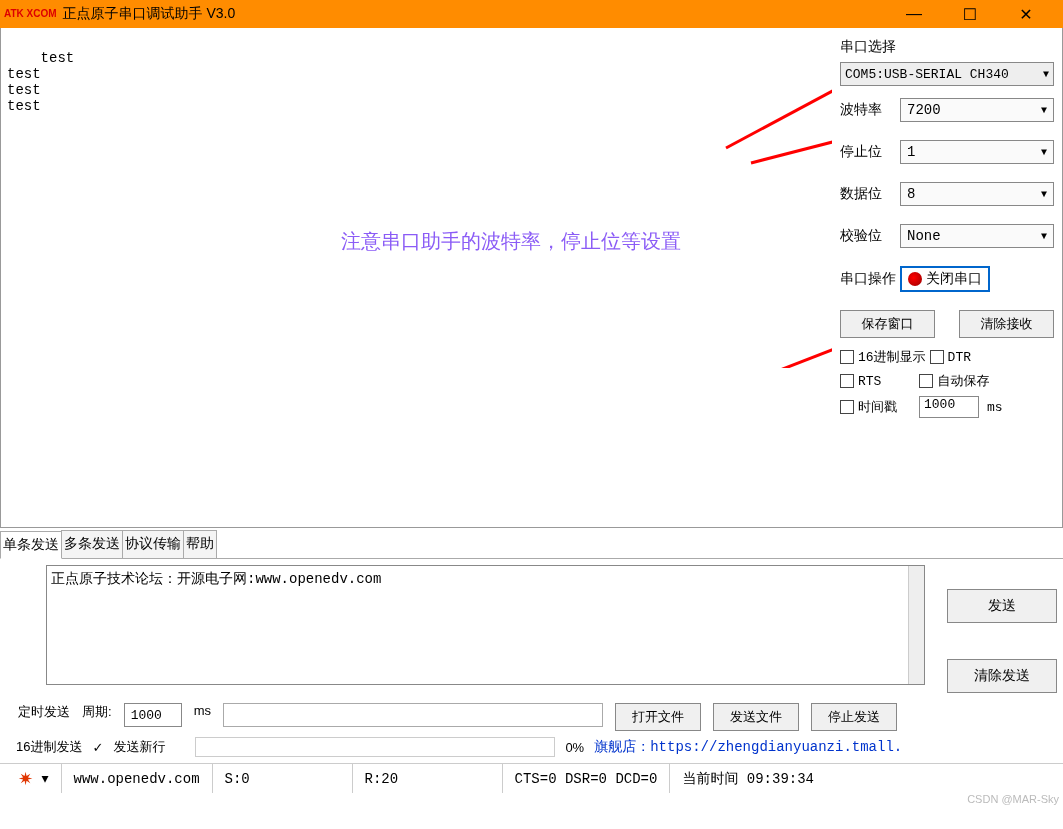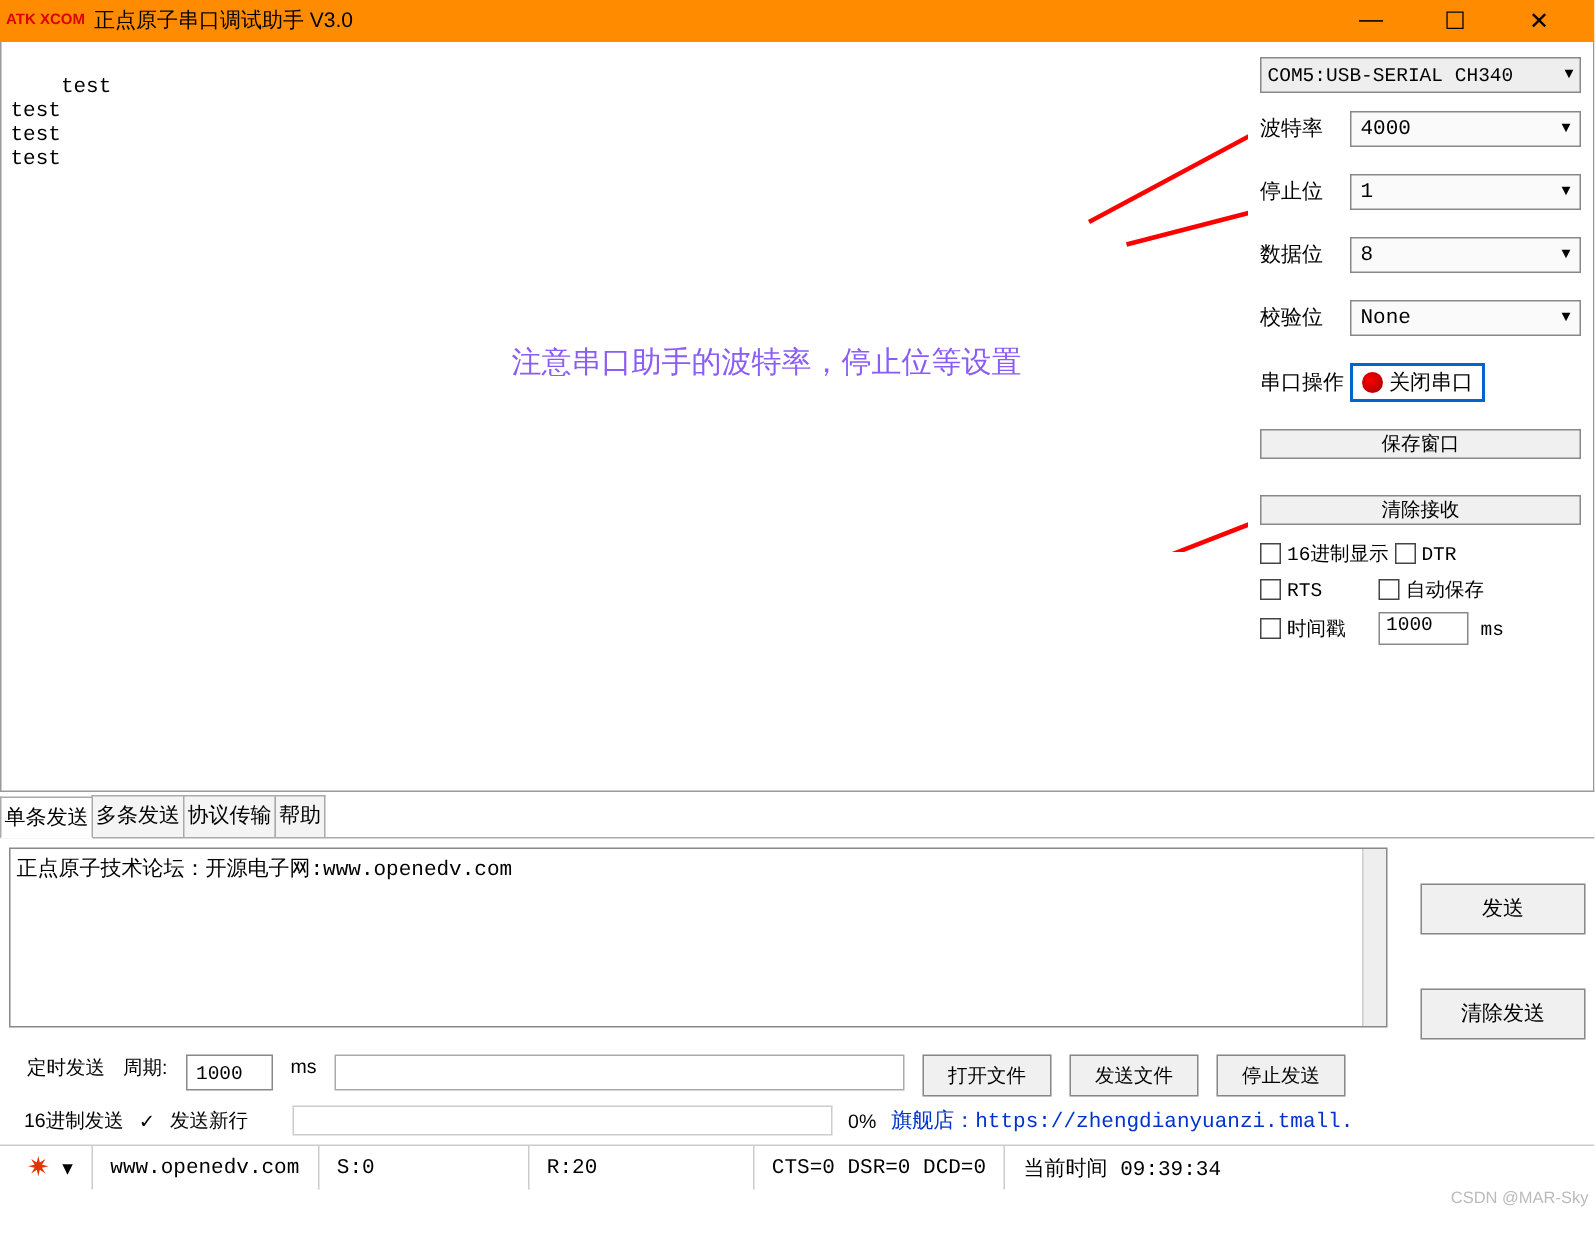--- a/index.html
+++ b/index.html
@@ -17,37 +17,37 @@
     .side-panel .section-title { margin-bottom: 6px; }
     .side-panel .combo { border: 1px solid #888; height: 24px; display: flex; align-items: center; padding: 0 4px; font-family: "Courier New", monospace; font-size: 13px; margin-bottom: 12px; background: #eee; }
     .side-panel .combo .caret { margin-left: auto; font-size: 10px; }
     .side-panel .row { display: flex; align-items: center; margin-bottom: 18px; }
     .side-panel .row .lbl { width: 60px; font-size: 14px; }
     .side-panel .row .sel { border: 1px solid #888; height: 24px; flex: 1; display: flex; align-items: center; padding: 0 6px; font-family: "Courier New", monospace; background: #fafafa; }
     .side-panel .row .sel .caret { margin-left: auto; font-size: 10px; }
     .side-panel .btn { border: 1px solid #888; height: 28px; display: flex; align-items: center; justify-content: center; background: #f0f0f0; padding: 0 6px; font-size: 13px; }
     .side-panel .close-port { display: flex; align-items: center; gap: 4px; border: 2px solid #0066cc; padding: 2px 6px; }
     .side-panel .rec-dot { width: 14px; height: 14px; border-radius: 50%; background: radial-gradient(circle at 40% 40%, #f00, #900); display: inline-block; }
-    .side-panel .btn-row { display: flex; gap: 24px; margin: 10px 0; flex-direction: column; }
+    .side-panel .btn-row { display: flex; gap: 24px; margin: 10px 0; }
     .side-panel .btn-row .btn { flex: 1; }
     .side-panel .cb-row { display: flex; align-items: center; margin: 6px 0; gap: 4px; font-family: "Courier New","SimSun"; }
     .side-panel .cb { width: 14px; height: 14px; border: 1px solid #444; display: inline-flex; align-items: center; justify-content: center; font-size: 11px; line-height: 1; }
     .side-panel .cb-grid { font-size: 13px; }
     .side-panel .ms-input { border: 1px solid #888; width: 60px; height: 22px; padding: 0 4px; font-family: "Courier New"; margin-left: 18px; }
 
     .annot-red { position: absolute; color: #8b5cf6; font-size: 20px; font-family: "SimSun","Microsoft YaHei"; z-index: 5; }
     .annot-green { position: absolute; color: #009900; font-size: 20px; font-family: "SimSun","Microsoft YaHei"; line-height: 1.9; z-index: 5; }
     .arrow { position: absolute; z-index: 4; }
 
     .tabs { display: flex; border-bottom: 1px solid #aaa; margin-top: 2px; }
     .tab { padding: 4px 2px; border: 1px solid #aaa; border-bottom: none; margin-right: -1px; background: #f4f4f4; font-size: 14px; }
     .tab.active { background: #fff; border-bottom: 1px solid #fff; position: relative; top: 1px; }
 
     .send-block { padding: 6px; }
-    .send-row1 { display: flex; gap: 22px; }
+    .send-row1 { display: flex; gap: 22px; margin-left: 40px; }
     .send-text { flex: 1; height: 120px; border: 1px solid #888; padding: 4px; font-family: "Courier New","SimSun"; font-size: 14px; position: relative; }
     .send-text .scroll { position: absolute; right: 0; top: 0; bottom: 0; width: 16px; background: #eee; border-left: 1px solid #ccc; }
     .send-side { width: 110px; display: flex; flex-direction: column; gap: 12px; }
     .send-side .btn { border: 1px solid #888; height: 34px; display: flex; align-items: center; justify-content: center; background: #f0f0f0; font-size: 14px; margin-top:24px;}
 
     .opts-row { display: flex; align-items: flex-start; padding: 4px 6px; gap: 12px; }
     .opts-row .btn { border: 1px solid #888; height: 28px; padding: 0 16px; display: flex; align-items: center; background: #f0f0f0; }
     .period-box { border: 1px solid #888; width: 58px; height: 24px; padding: 0 6px; font-family: "Courier New"; display: flex; align-items: center; }
     .progress { border: 1px solid #aaa; height: 24px; flex: 1; max-width: 380px; background: #fff; }
     .pct { font-size: 13px; }
@@ -91,29 +91,30 @@
       <line x1="10" y1="50" x2="165" y2="10" stroke="#f00" stroke-width="3"></line>
       <polygon points="165,10 150,20 147,10" fill="#f00"></polygon>
     </svg>
     <svg class="arrow" style="left:620px; top:240px;" width="300" height="100">
       <line x1="10" y1="160" x2="280" y2="55" stroke="#f00" stroke-width="3"></line>
       <polygon points="280,55 262,66 258,54" fill="#f00"></polygon>
     </svg>
   </div>
 
   <div class="side-panel">
+    <div class="section-title">串口选择</div>
     <div class="combo">
       <span>COM5:USB-SERIAL CH340</span>
         <span class="caret">▼</span>
     </div>
 
     <div class="row">
       <div class="lbl">波特率</div>
       <div class="sel">
-          <span>4000</span>
+          <span>7200</span>
           <span class="caret">▼</span>
         </div>
     </div>
     <div class="row">
       <div class="lbl">停止位</div>
       <div class="sel">
           <span>1</span>
           <span class="caret">▼</span>
         </div>
     </div>

